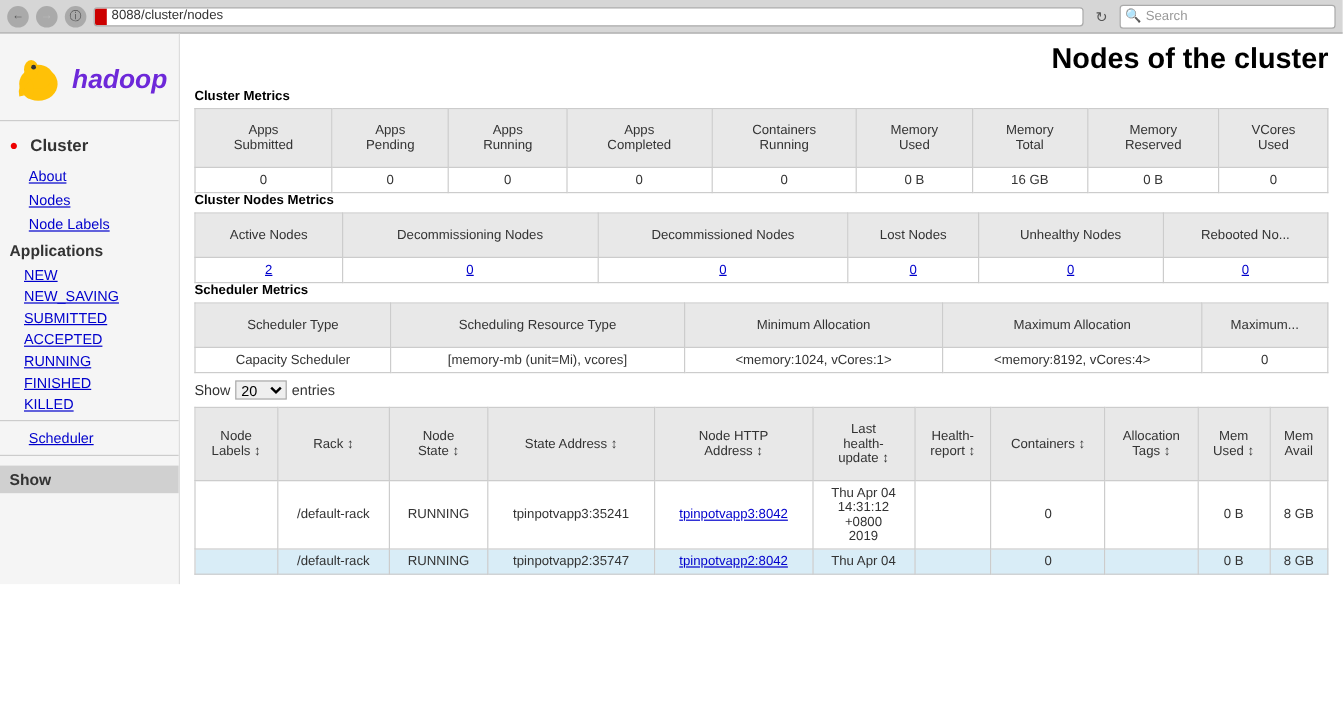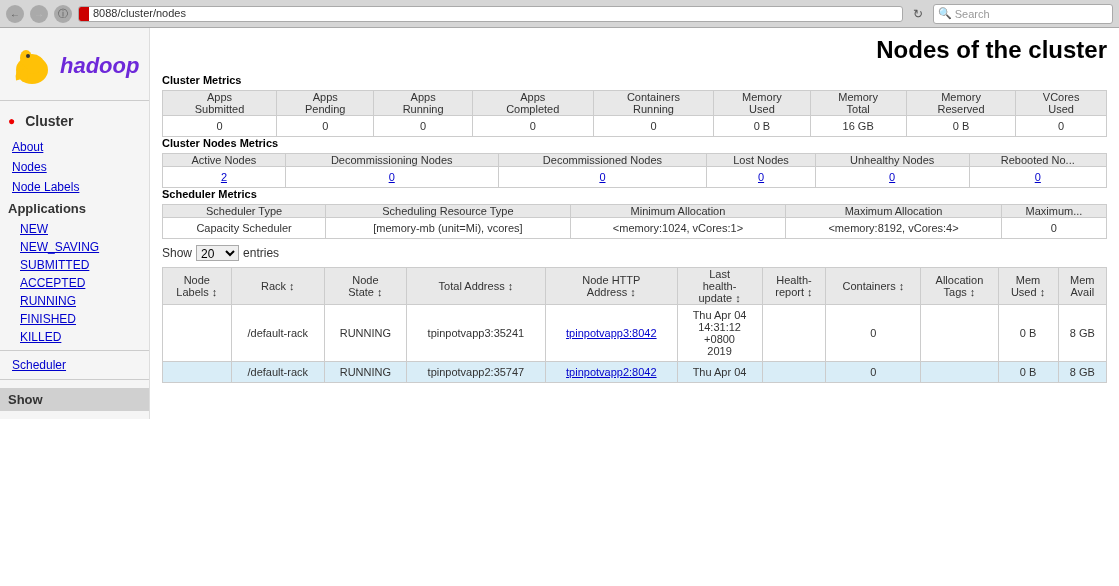--- a/index.html
+++ b/index.html
@@ -57,21 +57,21 @@
       overflow-y: auto;
       padding: 8px 0;
     }
     .sidebar-cluster-header {
       font-size: 14px;
       font-weight: bold;
       padding: 4px 8px;
       color: #333;
     }
     .sidebar-item {
-      padding: 3px 12px;
+      padding: 3px 24px;
       color: #0000cc;
       cursor: pointer;
       text-decoration: underline;
       font-size: 12px;
     }
     .sidebar-section {
       padding: 4px 8px;
       font-size: 13px;
       font-weight: bold;
       color: #333;
@@ -116,21 +116,21 @@
 
     
     table {
       border-collapse: collapse;
       width: 100%;
       font-size: 11px;
     }
     th {
       background: #e8e8e8;
       border: 1px solid #ccc;
-      padding: 0 6px;
+      padding: 12px 6px;
       text-align: center;
       font-weight: normal;
     }
     td {
       border: 1px solid #ccc;
       padding: 4px 6px;
       text-align: center;
     }
     .link-cell { color: #0000cc; text-decoration: underline; cursor: pointer; }
     tr:nth-child(even) { background: #f9f9f9; }
@@ -302,21 +302,21 @@
       </select>
       <span>entries</span>
     </div>
 
     <table>
       <thead>
         <tr>
           <th>Node<br>Labels ↕</th>
           <th>Rack ↕</th>
           <th>Node<br>State ↕</th>
-          <th>Total Address ↕</th>
+          <th>State Address ↕</th>
           <th>Node HTTP<br>Address ↕</th>
           <th>Last<br>health-<br>update ↕</th>
           <th>Health-<br>report ↕</th>
           <th>Containers ↕</th>
           <th>Allocation<br>Tags ↕</th>
           <th>Mem<br>Used ↕</th>
           <th>Mem<br>Avail</th>
         </tr>
       </thead>
       <tbody>

